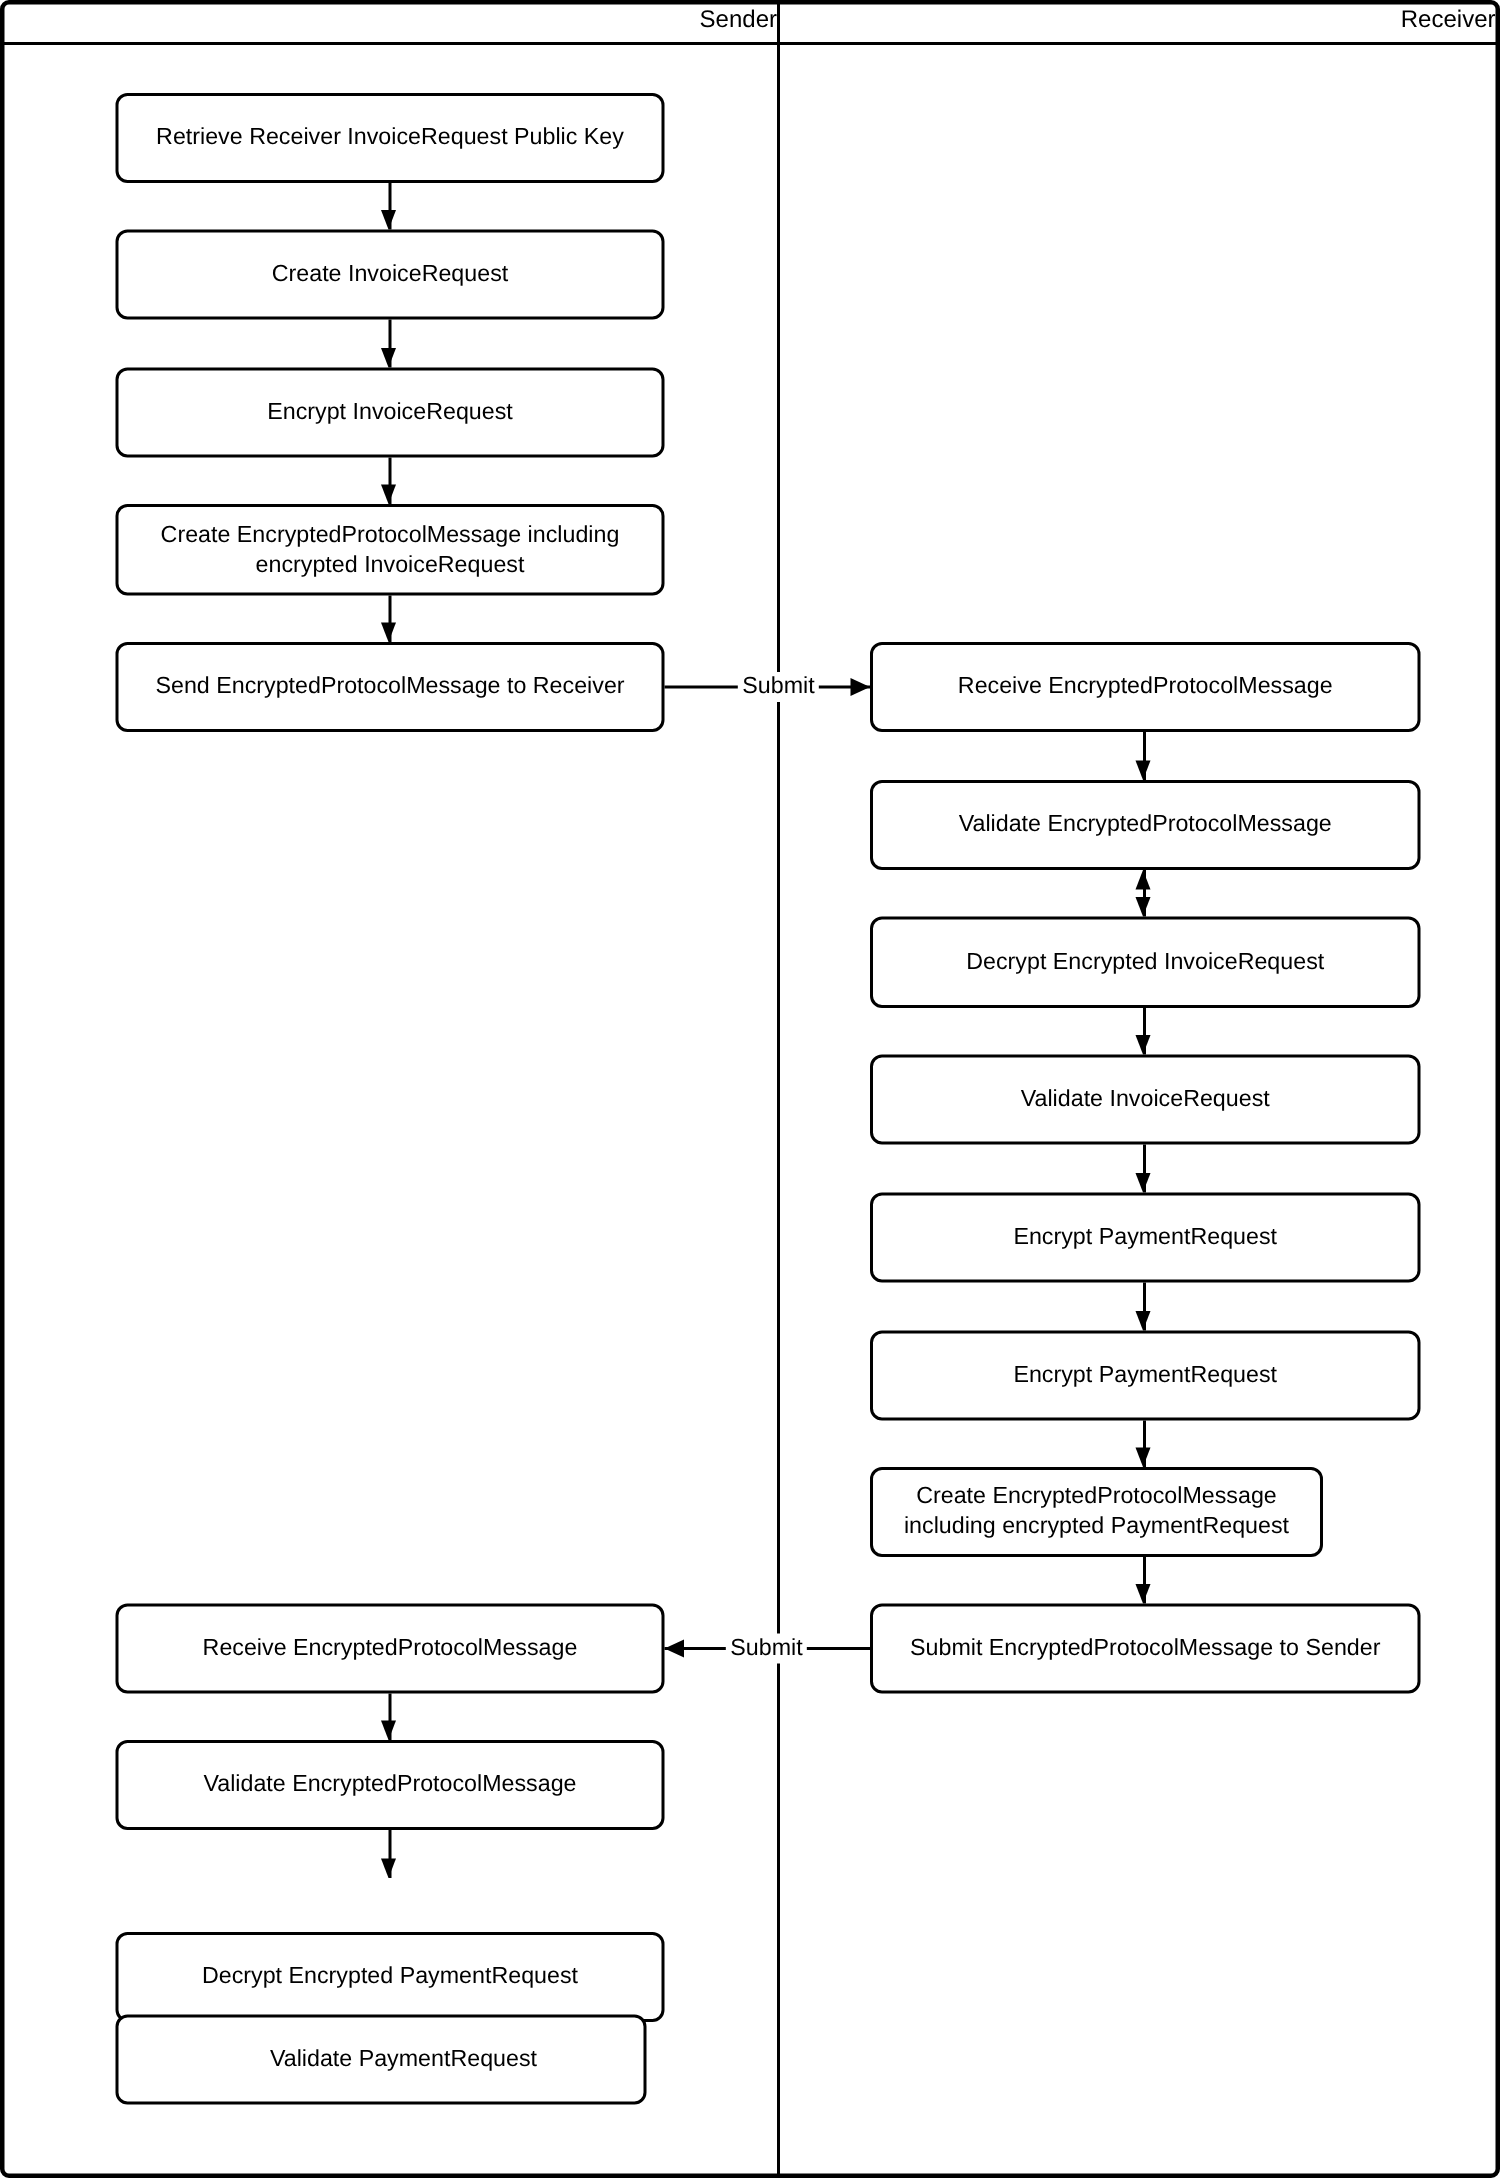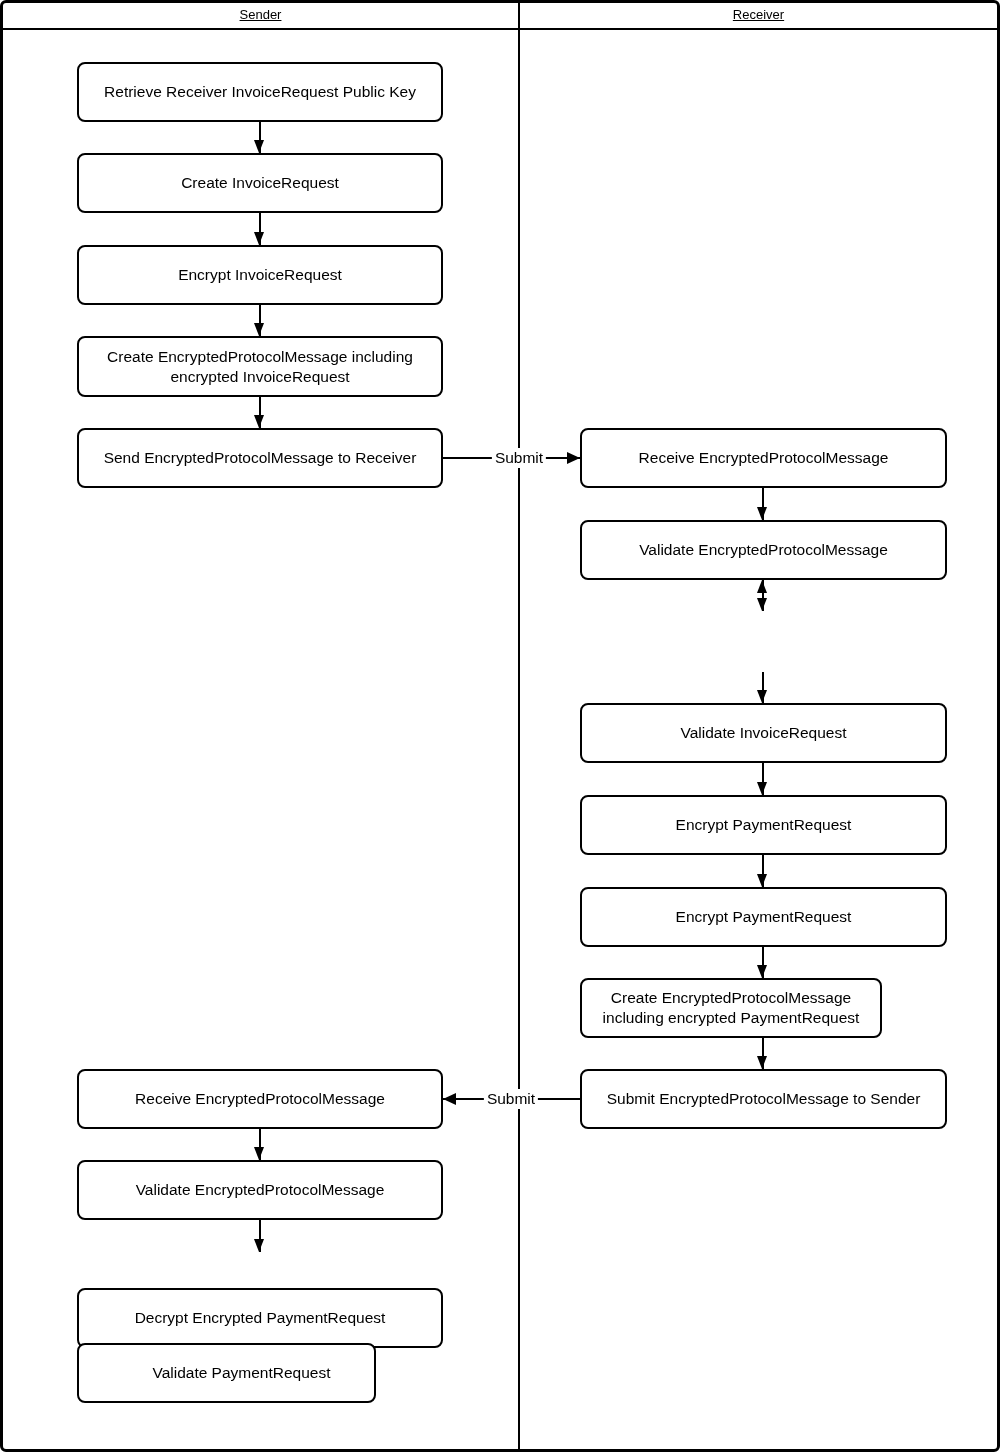--- a/index.html
+++ b/index.html
@@ -37,24 +37,23 @@
     height: 2px;
     background: #000000;
     z-index: 1;
   }
   .lane-header {
     position: absolute;
     top: 0;
     height: 28px;
     display: flex;
     align-items: center;
-    justify-content: center;
-    font-size: 13px;
+    justify-content: flex-end;
+    font-size: 16px;
     z-index: 2;
-    text-decoration: underline;
   }
   .lane-header.sender { left: 3px; width: 515px; }
   .lane-header.receiver { left: 520px; width: 477px; }
   .box {
     position: absolute;
     box-sizing: border-box;
     border: 2px solid #000000;
     border-radius: 8px;
     background: #ffffff;
     display: flex;
@@ -100,30 +99,31 @@
   </div>
 
   <div class="box" style="left:77px; top:62px; width:366px; height:60px;">Retrieve Receiver InvoiceRequest Public Key</div>
   <div class="box" style="left:77px; top:153px; width:366px; height:60px;">Create InvoiceRequest</div>
   <div class="box" style="left:77px; top:245px; width:366px; height:60px;">Encrypt InvoiceRequest</div>
   <div class="box" style="left:77px; top:336px; width:366px; height:61px;">Create EncryptedProtocolMessage including encrypted InvoiceRequest</div>
   <div class="box" style="left:77px; top:428px; width:366px; height:60px;">Send EncryptedProtocolMessage to Receiver</div>
 
   <div class="box" style="left:580px; top:428px; width:367px; height:60px;">Receive EncryptedProtocolMessage</div>
   <div class="box" style="left:580px; top:520px; width:367px; height:60px;">Validate EncryptedProtocolMessage</div>
+  <div class="box" style="left:580px; top:611px; width:367px; height:61px;">Decrypt Encrypted InvoiceRequest</div>
   <div class="box" style="left:580px; top:703px; width:367px; height:60px;">Validate InvoiceRequest</div>
   <div class="box" style="left:580px; top:795px; width:367px; height:60px;">Encrypt PaymentRequest</div>
   <div class="box" style="left:580px; top:887px; width:367px; height:60px;">Encrypt PaymentRequest</div>
   <div class="box" style="left:580px; top:978px; width:302px; height:60px;">Create EncryptedProtocolMessage including encrypted PaymentRequest</div>
   <div class="box" style="left:580px; top:1069px; width:367px; height:60px;">Submit EncryptedProtocolMessage to Sender</div>
 
   <div class="box" style="left:77px; top:1069px; width:366px; height:60px;">Receive EncryptedProtocolMessage</div>
   <div class="box" style="left:77px; top:1160px; width:366px; height:60px;">Validate EncryptedProtocolMessage</div>
   <div class="box" style="left:77px; top:1288px; width:366px; height:60px;">Decrypt Encrypted PaymentRequest</div>
-  <div class="box" style="left:77px; top:1343px; width:299px; height:60px;padding-left:40px;">Validate PaymentRequest</div>
+  <div class="box" style="left:77px; top:1343px; width:354px; height:60px;padding-left:40px;">Validate PaymentRequest</div>
 
   <div class="vline" style="left:259px; top:122px; height:31px;"></div>
   <div class="ah ah-down" style="left:254px; top:140px;"></div>
   <div class="vline" style="left:259px; top:213px; height:32px;"></div>
   <div class="ah ah-down" style="left:254px; top:232px;"></div>
   <div class="vline" style="left:259px; top:305px; height:31px;"></div>
   <div class="ah ah-down" style="left:254px; top:323px;"></div>
   <div class="vline" style="left:259px; top:397px; height:31px;"></div>
   <div class="ah ah-down" style="left:254px; top:415px;"></div>
 

